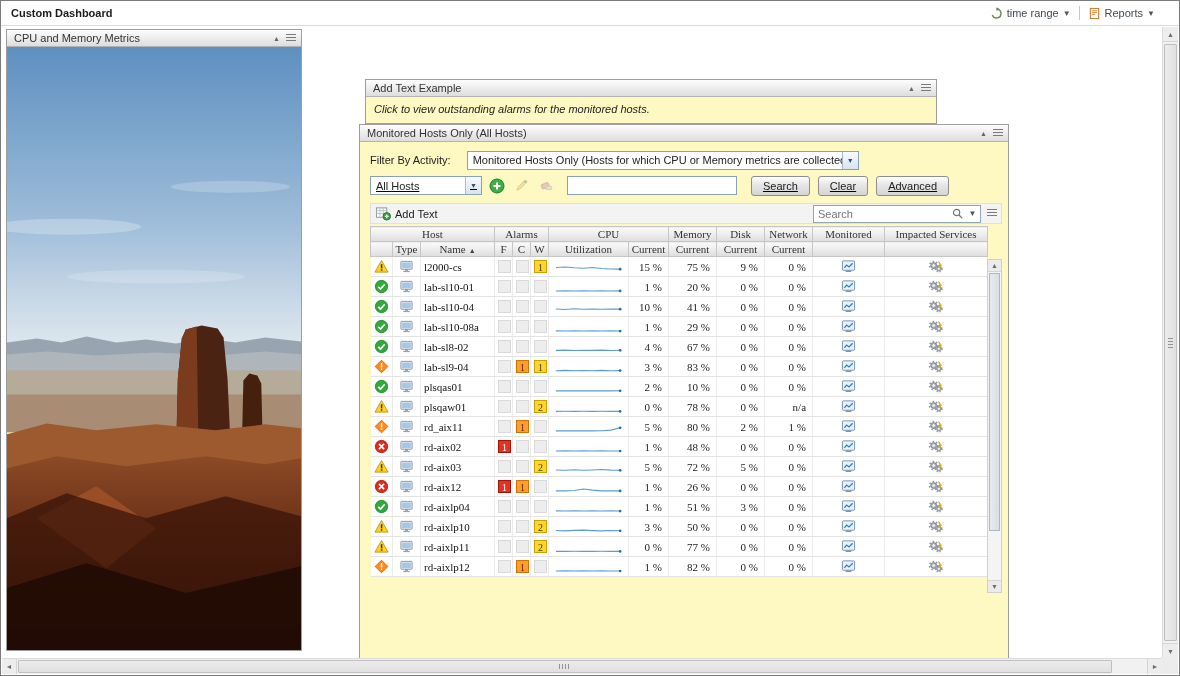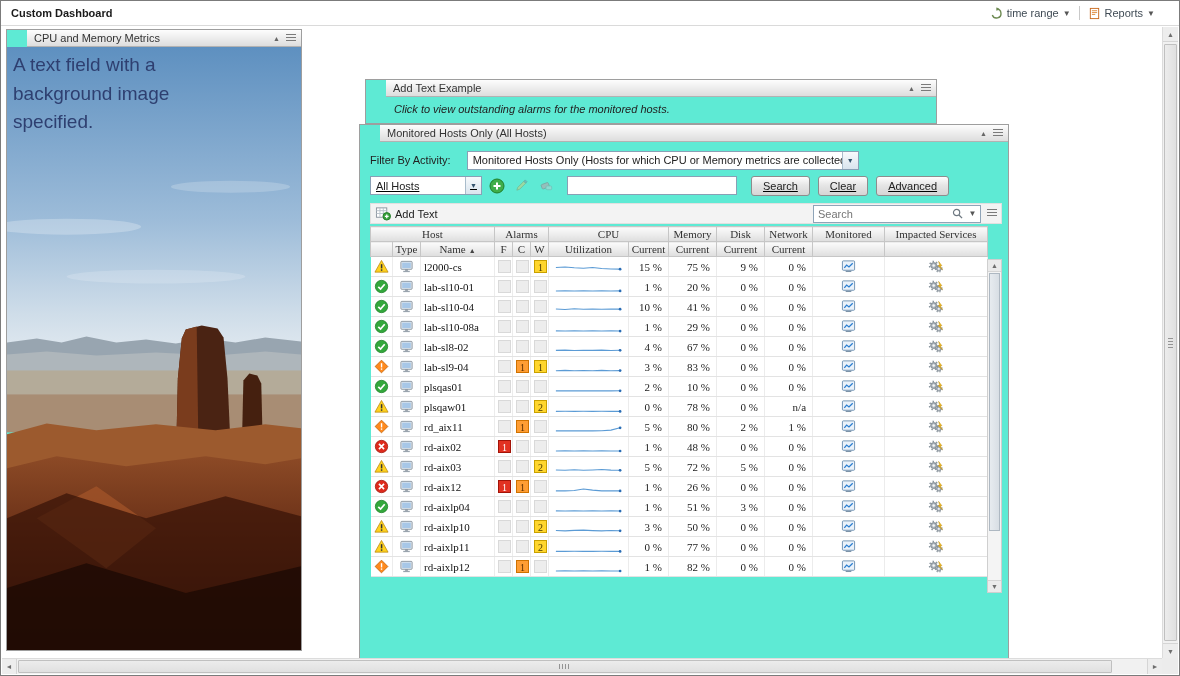--- a/index.html
+++ b/index.html
@@ -8,21 +8,21 @@
 
   
   .topbar { position:absolute; left:0; top:0; right:0; height:25px; background:#fff; border-bottom:1px solid #dadada; display:flex; align-items:center; padding:0 10px; }
   .topbar-title { font-size:11px; font-weight:bold; color:#1a1a1a; }
   .topbar-right { margin-left:auto; display:flex; align-items:center; gap:8px; font-size:11px; color:#3f4a54; padding-right:14px; }
   .tb-group { display:flex; align-items:center; gap:4px; cursor:default; }
   .tb-sep { width:1px; height:14px; background:#c9c9c9; }
   .caret { font-size:8px; color:#555; }
 
   
-  .panel { position:absolute; border:1px solid #9e9e9e; background:#5eead4;padding-left:20px; }
+  .panel { position:absolute; border:1px solid #9e9e9e; background:#fef9c3; }
   .panel-header { height:17px; background:linear-gradient(#fdfdfd,#dddddd); border-bottom:1px solid #b2b2b2; display:flex; align-items:center; padding:0 5px 0 7px; font-size:11px; color:#333; }
   .panel-header .hdr-title { flex:1; white-space:nowrap; overflow:hidden; }
   .collapse-icon { font-size:7px; color:#666; margin-right:6px; cursor:pointer; }
   .menu-icon { width:10px; height:9px; background:repeating-linear-gradient(to bottom,#7a7a7a 0 1px,transparent 1px 3px); cursor:pointer; }
 
   
   .left-panel { left:5px; top:28px; width:296px; height:622px; }
   .scene { position:absolute; left:0; top:17px; right:0; bottom:0; overflow:hidden; }
   .scene-svg { position:absolute; left:0; top:0; width:100%; height:100%; }
   .scene-text { position:absolute; left:6px; top:4px; width:214px; font-size:19px; line-height:1.5; color:#2e3f70; }
@@ -152,21 +152,20 @@
         <rect x="0" y="348" width="296" height="38" fill="#a88d74"></rect>
         <path d="M176 292 L180 283 L196 279 L212 282 L218 291 L222 332 L226 420 L170 420 L172 332 Z" fill="#4a2313"></path>
         <path d="M176 292 L180 283 L191 280 L193 420 L170 420 L172 332 Z" fill="#7a3c1d"></path>
         <path d="M238 334 L244 327 L252 329 L256 337 L258 420 L236 420 Z" fill="#45200f"></path>
         <path d="M0 388 L40 377 L90 384 L150 378 L210 384 L260 378 L296 382 L296 432 L0 432 Z" fill="#9c5a2e"></path>
         <path d="M0 422 L50 410 L120 420 L200 410 L260 418 L296 412 L296 604 L0 604 Z" fill="url(#fgg)"></path>
         <path d="M30 472 L90 440 L150 482 L100 522 Z" fill="#a5552a" opacity="0.7"></path>
         <path d="M0 472 L60 447 L140 472 L220 450 L296 470 L296 604 L0 604 Z" fill="#3a1408" opacity="0.75"></path>
         <path d="M0 542 L80 517 L180 547 L296 520 L296 604 L0 604 Z" fill="#1d0a04" opacity="0.8"></path>
       </svg>
-      <div class="scene-text">A text field with a background image specified.</div>
     </div>
   </div>
 
   <div class="panel add-text-panel">
     <div class="panel-header">
       <span class="hdr-title">Add Text Example</span>
       <span class="collapse-icon">▲</span>
       <span class="menu-icon"></span>
     </div>
     <div class="add-text-body">Click to view outstanding alarms for the monitored hosts.</div>

